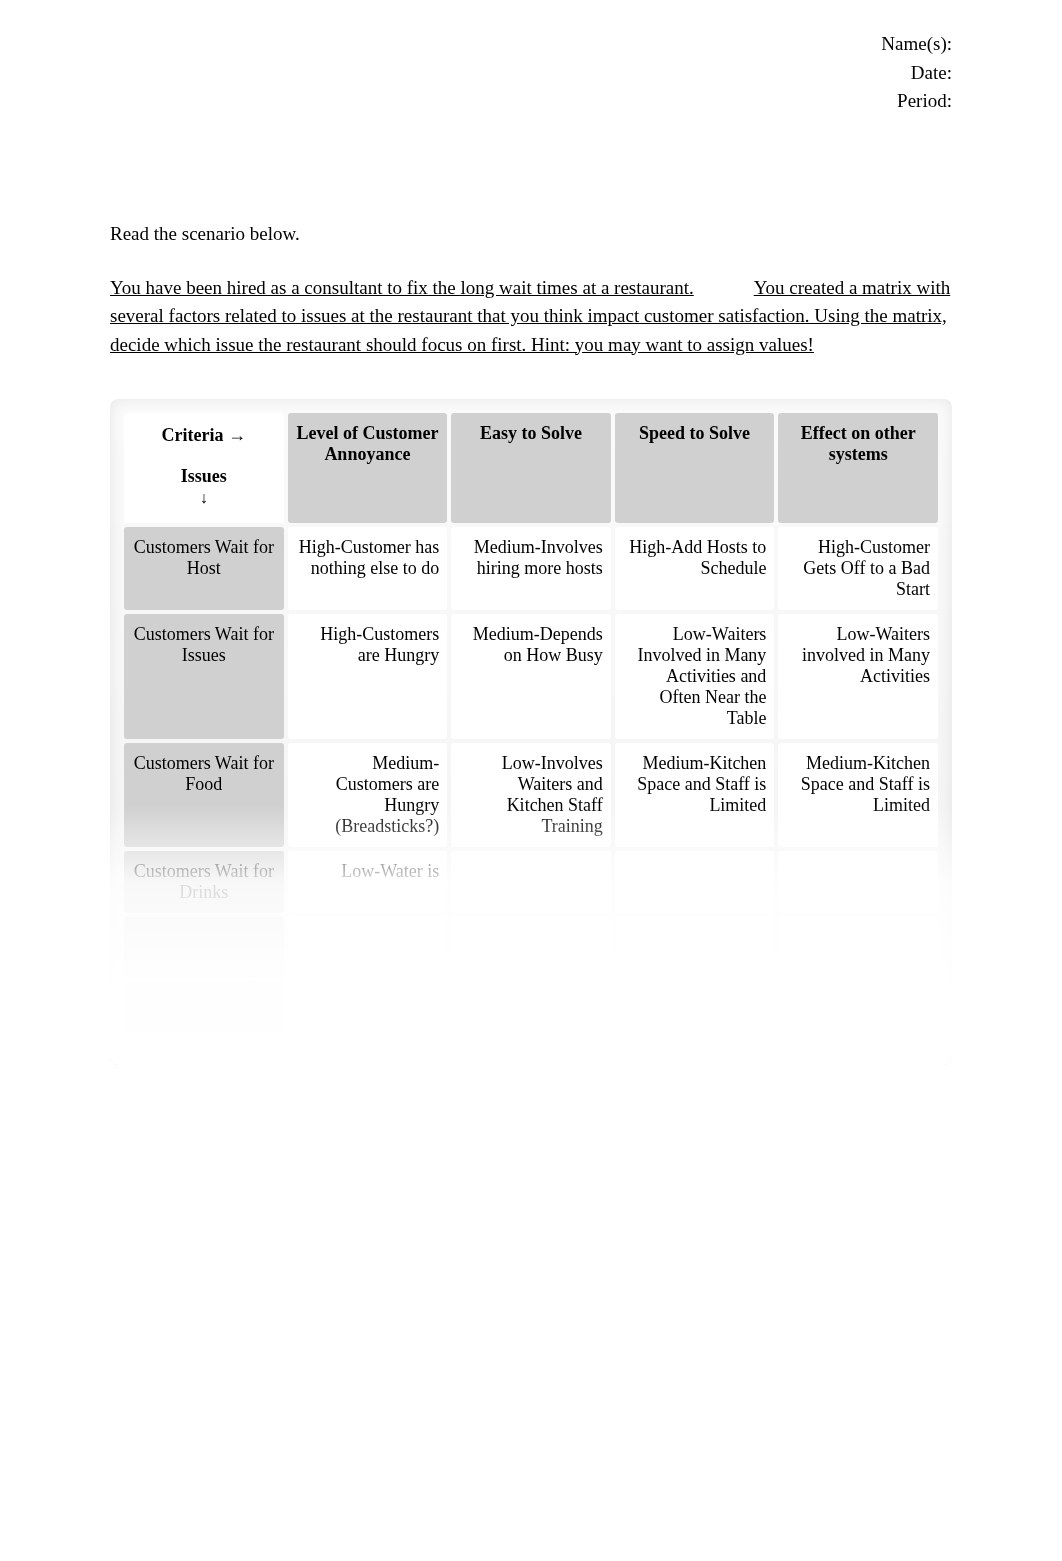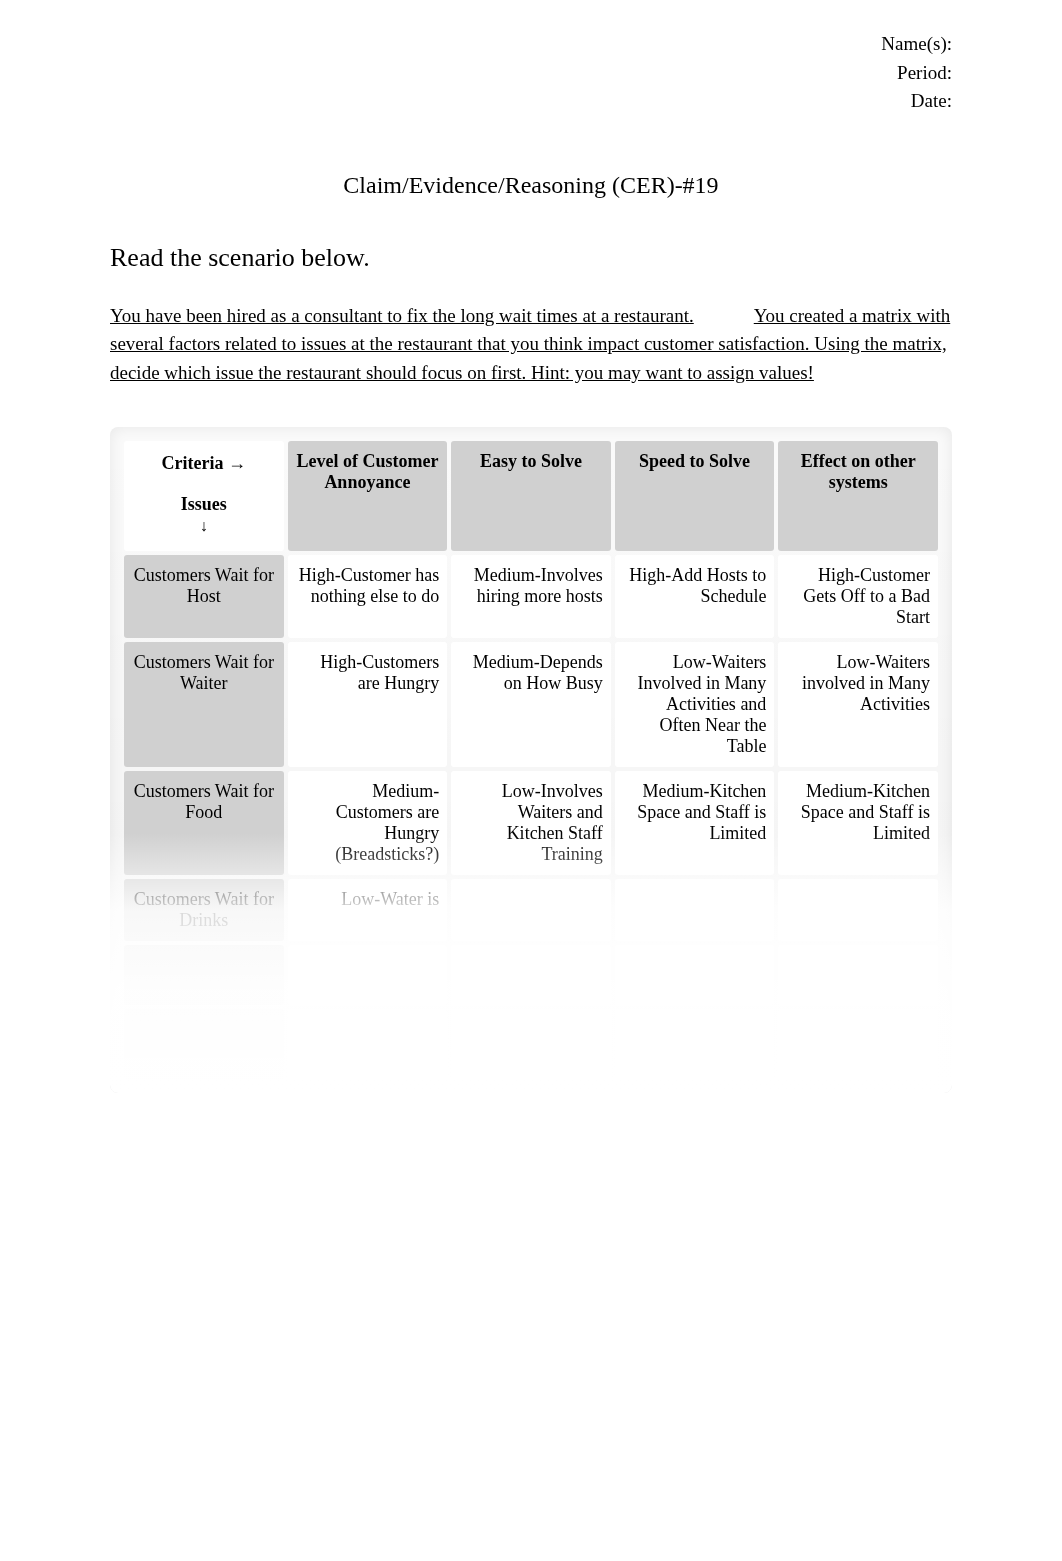--- a/index.html
+++ b/index.html
@@ -12,31 +12,31 @@
       background: #ffffff;
       width: 1062px;
       height: 1561px;
       padding: 30px 110px;
       color: #000;
     }
     .header-info {
       text-align: right;
       font-size: 19px;
       line-height: 1.5;
-      margin-bottom: 20px;
+      margin-bottom: 36px;
     }
     .title {
       text-align: center;
       font-size: 24px;
       line-height: 1.4;
       margin-bottom: 35px;
       font-weight: normal;
     }
     .instruction {
-      font-size: 26px;
+      font-size: 19px;
       margin-bottom: 25px;
       line-height: 1.5;
     }
     .scenario {
       font-size: 19px;
       line-height: 1.5;
       margin-bottom: 40px;
       text-decoration: underline;
     }
     .scenario .gap {
@@ -119,27 +119,26 @@
     }
     .partial-row td.cell.first-vis {
       color: #000;
     }
   </style>
 </head>
 <body>
 
 <div class="header-info">
   <div>Name(s):</div>
+  <div>Date:</div>
   <div>Period:</div>
-  <div>Date:</div>
 </div>
 
 <h1 class="title">
   <br>
-  <span>Claim/Evidence/Reasoning (CER)-#19</span>
 </h1>
 
 <p class="instruction">Read the scenario below.</p>
 
 <p class="scenario">
   <span>You have been hired as a consultant to fix the long wait times at a restaurant.</span><span class="gap"></span><span>You created a matrix with several factors related to issues at the restaurant that you think impact customer satisfaction. Using the matrix, decide which issue the restaurant should focus on first. Hint: you may want to assign values!</span>
 </p>
 
 <div class="matrix-wrapper">
   <table class="matrix">
@@ -158,21 +157,21 @@
     </thead>
     <tbody>
       <tr>
         <td class="issue-label">Customers Wait for Host</td>
         <td class="cell">High-Customer has nothing else to do</td>
         <td class="cell">Medium-Involves hiring more hosts</td>
         <td class="cell">High-Add Hosts to Schedule</td>
         <td class="cell">High-Customer Gets Off to a Bad Start</td>
       </tr>
       <tr>
-        <td class="issue-label">Customers Wait for Waiter</td>
+        <td class="issue-label">Customers Wait for Issues</td>
         <td class="cell">High-Customers are Hungry</td>
         <td class="cell">Medium-Depends on How Busy</td>
         <td class="cell">Low-Waiters Involved in Many Activities and Often Near the Table</td>
         <td class="cell">Low-Waiters involved in Many Activities</td>
       </tr>
       <tr>
         <td class="issue-label">Customers Wait for Food</td>
         <td class="cell">Medium-Customers are Hungry (Breadsticks?)</td>
         <td class="cell">Low-Involves Waiters and Kitchen Staff Training</td>
         <td class="cell">Medium-Kitchen Space and Staff is Limited</td>

